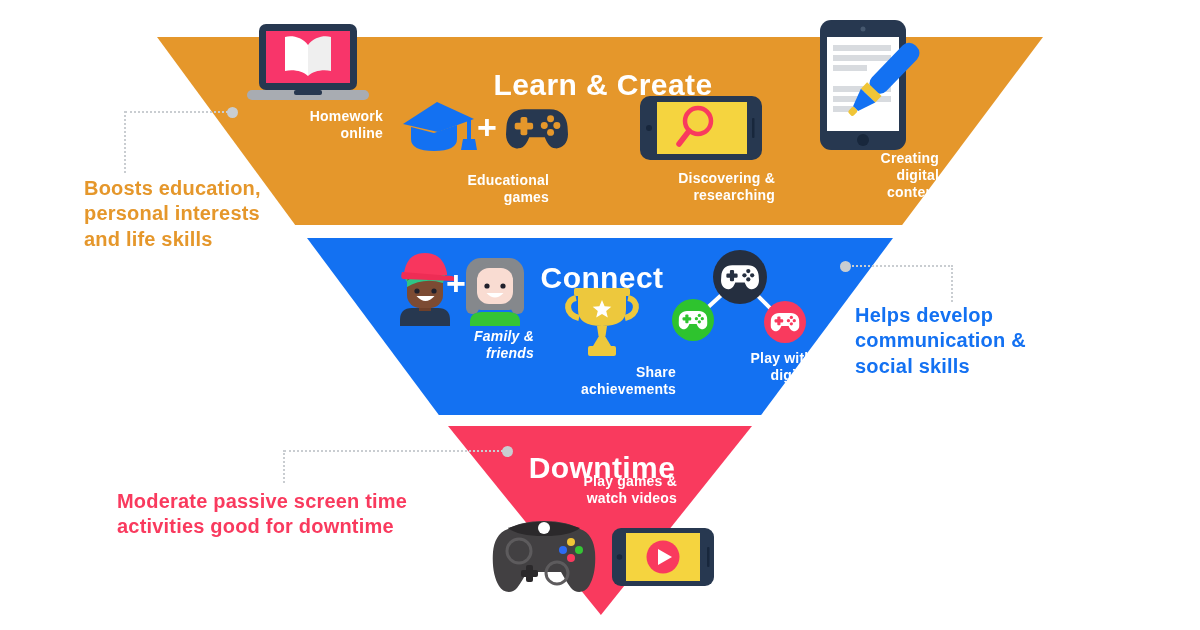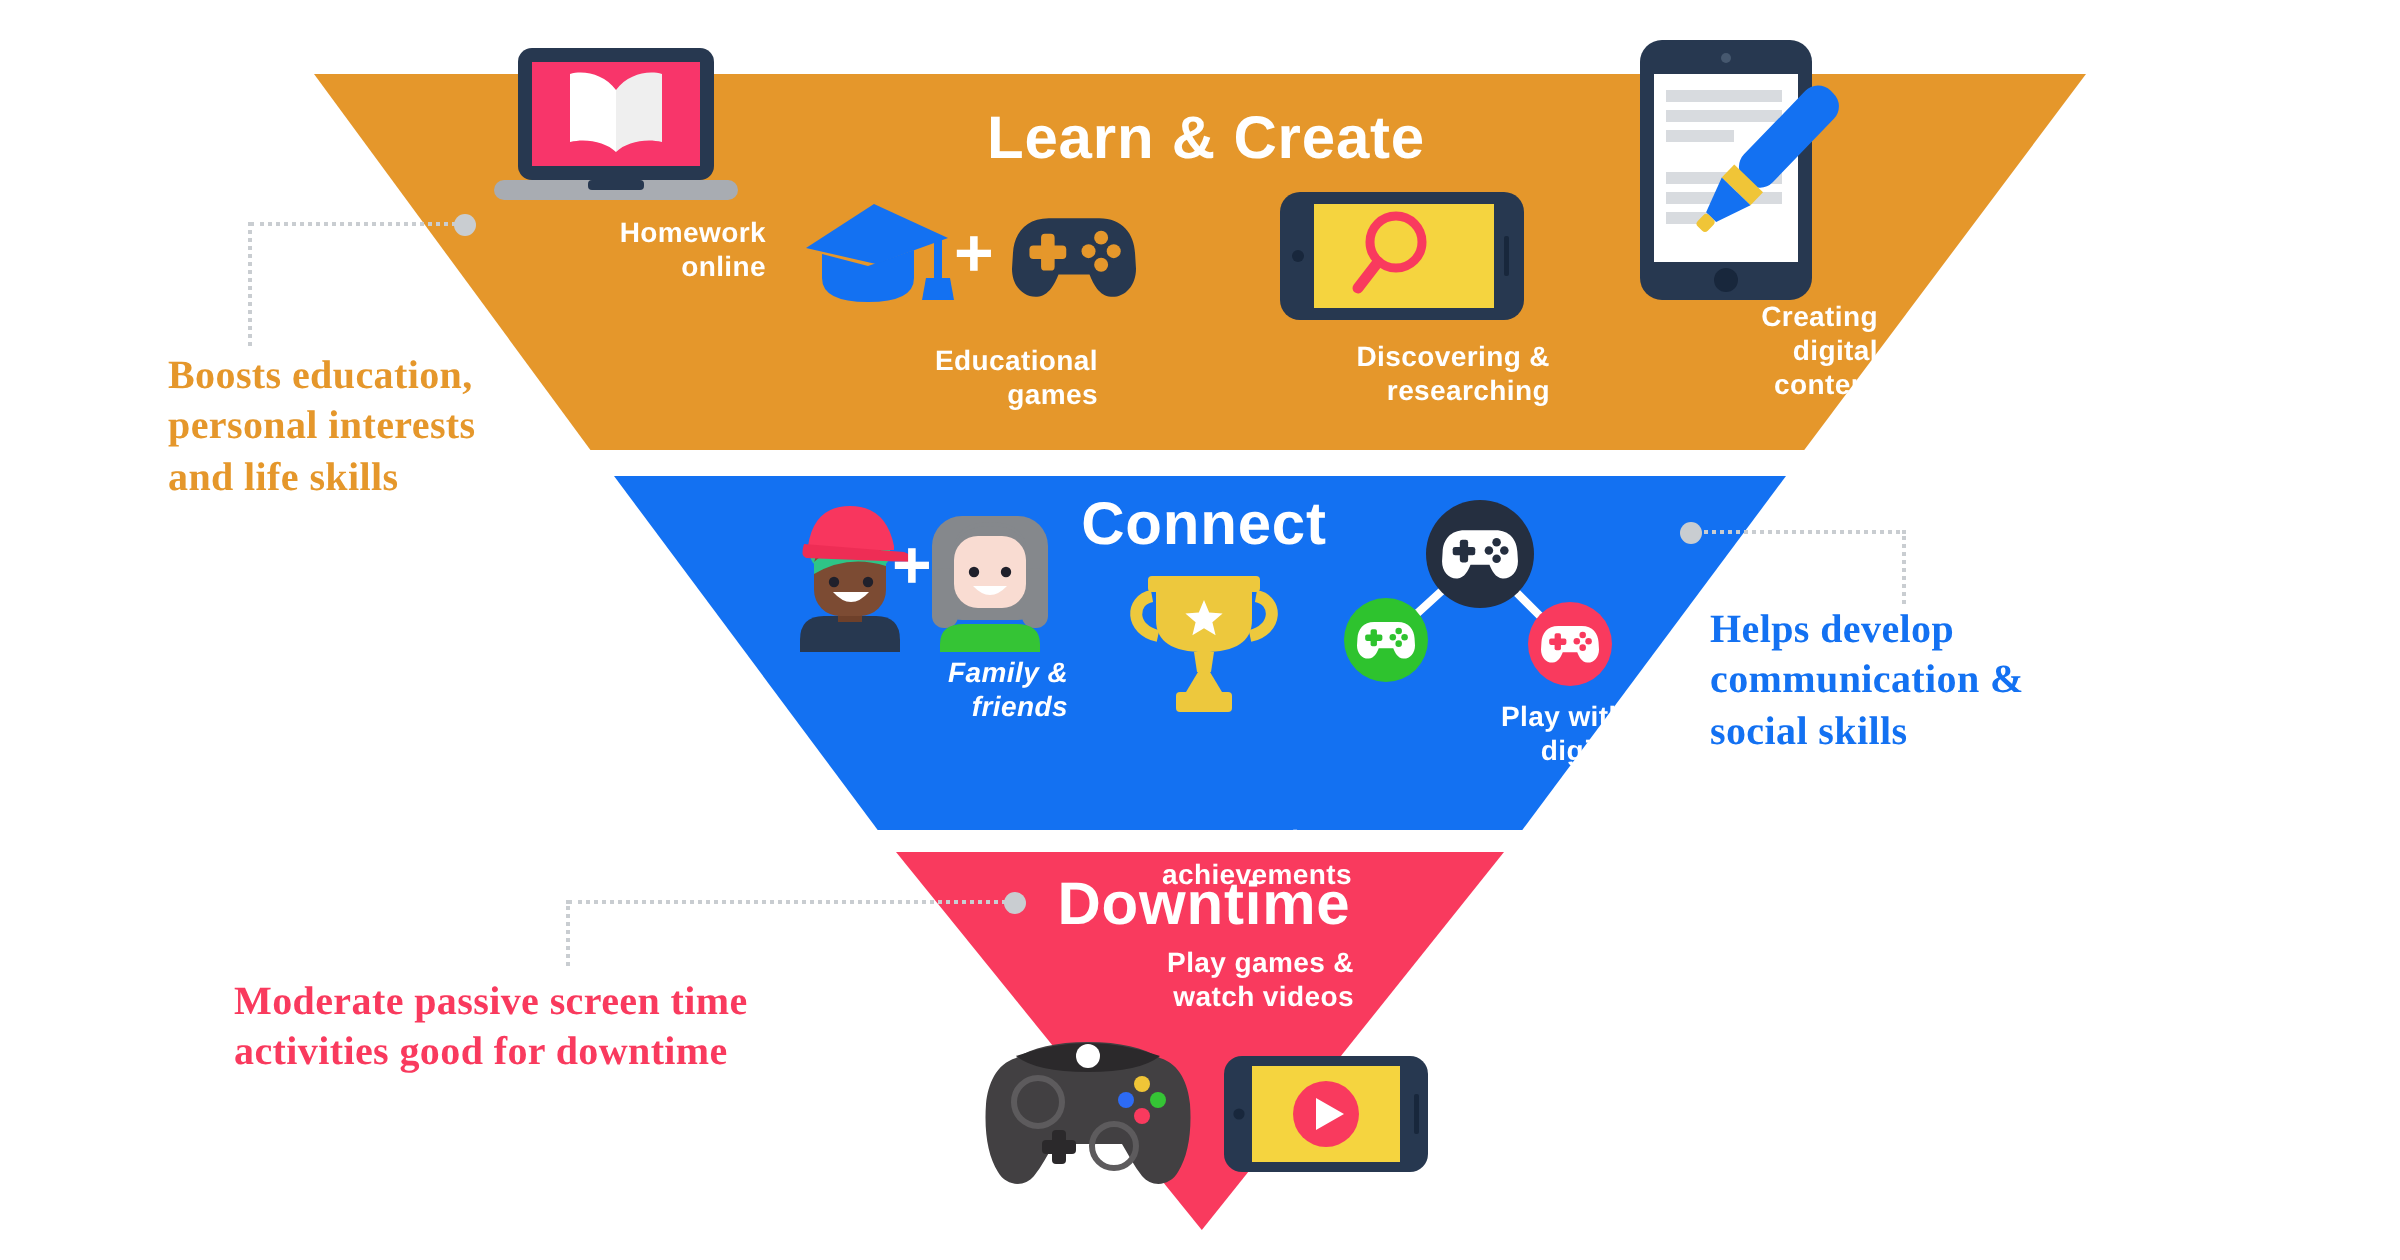--- a/index.html
+++ b/index.html
@@ -7,25 +7,25 @@
           font-family:"Liberation Sans",sans-serif;font-weight:700;}
   .abs{position:absolute;}
   .tier{position:absolute;}
   #tier1{left:157px;top:37px;width:886px;height:188px;background:var(--orange);
          clip-path:polygon(0 0,100% 0,84.1% 100%,15.6% 100%);}
   #tier2{left:307px;top:238px;width:586px;height:177px;background:var(--blue);
          clip-path:polygon(0 0,100% 0,77.5% 100%,22.5% 100%);}
   #tier3{left:448px;top:426px;width:304px;height:189px;background:var(--pink);
          clip-path:polygon(0 0,100% 0,50.3% 100%);}
   .tier-title{position:absolute;width:300px;text-align:center;color:#fff;
-              font-size:30px;letter-spacing:.4px;white-space:pre-line;}
+              font-size:30px;letter-spacing:.4px;white-space:pre-line;margin-top:15px;}
   .item-label{position:absolute;width:150px;text-align:right;color:#fff;
               font-size:14px;line-height:1.22;letter-spacing:.2px;white-space:pre-line;}
   .annotation{position:absolute;font-size:20px;line-height:1.27;letter-spacing:.2px;
-              white-space:pre-line;font-family:Liberation Serif, serif;}
+              white-space:pre-line;}
   .plus{position:absolute;color:#fff;font-size:34px;line-height:1;}
   .hline{position:absolute;height:0;border-top:2px dotted var(--grayline);}
   .vline{position:absolute;width:0;border-left:2px dotted var(--grayline);}
   .dot{position:absolute;width:11px;height:11px;border-radius:50%;background:var(--grayline);}
   svg{display:block;}
 </style>
 </head>
 <body>
 
 <div id="canvas">
@@ -179,21 +179,21 @@
         <use href="#gamepad" x="12.5" y="64" width="29" height="20"></use>
       </g>
       <g style="--pad-body:#ffffff;--pad-accent:var(--pink)">
         <use href="#gamepad" x="104.5" y="66" width="29" height="20"></use>
       </g>
     </svg>
   </div>
 
   <div class="item-label" style="left:384px;top:328px;font-style:italic;">Family &amp;
 friends</div>
-  <div class="item-label" style="left:526px;top:364px;margin-top:48px;">Share
+  <div class="item-label" style="left:526px;top:364px;">Share
 achievements</div>
   <div class="item-label" style="left:663px;top:350px;">Play with
 digital</div>
 
   <div class="item-label" style="left:527px;top:473px;">Play games &amp;
 watch videos</div>
 
   <div class="abs" style="left:490px;top:520px;">
     <svg width="108" height="76" viewBox="0 0 108 76">
       <path d="M54 1 C70 1 82 4 90 9 C100 12 104 22 105 32 C106 46 104 58 99 66 C95 73 86 74 81 68 C77 63 74 57 71 52 H37 C34 57 31 63 27 68 C22 74 13 73 9 66 C4 58 2 46 3 32 C4 22 8 12 18 9 C26 4 38 1 54 1 Z" fill="var(--controllergray)"></path>

